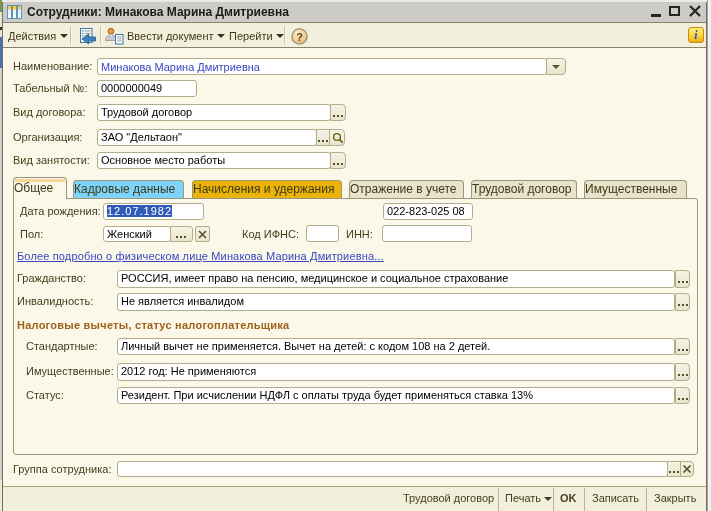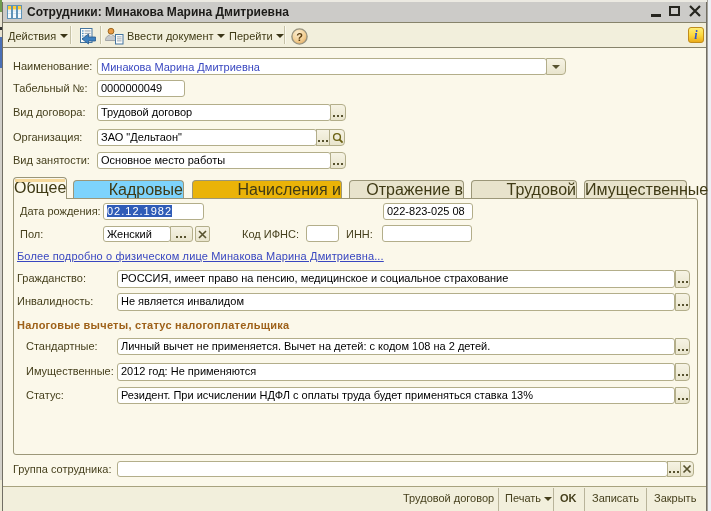--- a/index.html
+++ b/index.html
@@ -8,21 +8,21 @@
 .lb{position:absolute;font-size:11px;color:#453f1c;white-space:nowrap;line-height:17px}
 .fld{position:absolute;background:#fff;border:1px solid #b3ae8a;border-radius:3px;
   font-size:11px;color:#000;line-height:15px;padding:0 0 0 3px;white-space:nowrap;overflow:hidden;box-sizing:border-box}
 .btn3{position:absolute;background:linear-gradient(#f6f3e4,#e9e5cd);border:1px solid #b3ae8a;
   border-radius:0 4px 4px 0;box-sizing:border-box}
 .dots{position:absolute;width:2px;height:2px;background:#57522e;box-shadow:4px 0 #57522e,8px 0 #57522e}
 .sep{position:absolute;width:1px;background:#c6c2a6;border-right:1px solid #faf8ee}
 .tb{position:absolute;font-size:11px;color:#3f3a15;white-space:nowrap}
 .tri{position:absolute;width:0;height:0;border-left:4px solid transparent;border-right:4px solid transparent;border-top:4px solid #3a3517}
 .tab{position:absolute;border:1px solid #9b9678;border-bottom:none;border-radius:4px 4px 0 0;
-  font-size:16px;color:#3f3a15;text-align:right;box-sizing:border-box}
+  font-size:12px;color:#3f3a15;text-align:left;box-sizing:border-box}
 .ftx{position:absolute;font-size:11px;color:#453f1c;white-space:nowrap;top:492px}
 .fsep{position:absolute;width:1px;background:#b9b49a;top:488px;height:23px}
 </style></head>
 <body>
 <div id="stage">
 
   <div class="abs" style="left:0;top:0;width:2px;height:511px;background:#d2d0ca"></div>
   <div class="abs" style="left:0;top:0;width:2px;height:12px;background:#6f9c4e"></div>
   <div class="abs" style="left:0;top:12px;width:2px;height:25px;background:#e8e4d2"></div>
   <div class="abs" style="left:0;top:27px;width:2px;height:3px;background:#333"></div>
@@ -112,21 +112,21 @@
     <rect x="0.5" y="0.5" width="15" height="15" rx="2.5" fill="url(#ig)" stroke="#c08c1c"></rect>
     <text x="8" y="12" font-family="Liberation Serif" font-size="12" font-weight="bold" font-style="italic" fill="#2b51cf" text-anchor="middle">i</text>
   </svg>
 
   <div class="lb" style="left:13px;top:58px">Наименование:</div>
   <div class="fld" style="left:97px;top:58px;width:450px;height:17px;color:#3947c0;line-height:16px">Минакова Марина Дмитриевна</div>
   <div class="btn3" style="left:546px;top:58px;width:20px;height:17px"></div>
   <div class="tri" style="left:552px;top:65px;border-top-color:#57522e"></div>
 
   <div class="lb" style="left:13px;top:80px">Табельный №:</div>
-  <div class="fld" style="left:97px;top:80px;width:88px;height:17px">0000000049</div>
+  <div class="fld" style="left:97px;top:80px;width:100px;height:17px">0000000049</div>
 
   <div class="lb" style="left:13px;top:104px">Вид договора:</div>
   <div class="fld" style="left:97px;top:104px;width:234px;height:17px">Трудовой договор</div>
   <div class="btn3" style="left:330px;top:104px;width:16px;height:17px"></div>
   <div class="dots" style="left:333px;top:115px"></div>
 
   <div class="lb" style="left:13px;top:129px">Организация:</div>
   <div class="fld" style="left:97px;top:129px;width:220px;height:17px">ЗАО "Дельтаон"</div>
   <div class="btn3" style="left:316px;top:129px;width:14px;height:17px;border-radius:0"></div>
   <div class="dots" style="left:318px;top:140px"></div>
@@ -146,21 +146,21 @@
   <div class="tab" style="left:349px;top:180px;width:115px;height:18px;background:#e8e3cc;line-height:17px">Отражение в учете</div>
   <div class="tab" style="left:471px;top:180px;width:106px;height:18px;background:#e8e3cc;line-height:17px">Трудовой договор</div>
   <div class="tab" style="left:584px;top:180px;width:103px;height:18px;background:#e8e3cc;line-height:17px">Имущественные</div>
 
   <div class="abs" style="left:13px;top:198px;width:685px;height:257px;background:#fbf8ea;border:1px solid #9c9779;border-radius:0 3px 3px 3px;box-sizing:border-box"></div>
   <div class="tab" style="left:13px;top:177px;width:54px;height:22px;background:#fbf8ea;line-height:20px;z-index:2">Общее</div>
   <div class="abs" style="left:14px;top:197px;width:52px;height:2px;background:#fbf8ea;z-index:3"></div>
   <div class="abs" style="left:15px;top:179px;width:50px;height:3px;background:#f6d99c;z-index:3"></div>
 
   <div class="lb" style="left:20px;top:203px">Дата рождения:</div>
-  <div class="fld" style="left:103px;top:203px;width:101px;height:17px"><span style="background:#2f5bb7;color:#fff;letter-spacing:1px">02.12.1982</span></div>
+  <div class="fld" style="left:103px;top:203px;width:101px;height:17px"><span style="background:#2f5bb7;color:#fff;letter-spacing:1px">12.07.1982</span></div>
   <div class="fld" style="left:383px;top:203px;width:90px;height:17px">022-823-025 08</div>
 
   <div class="lb" style="left:20px;top:226px">Пол:</div>
   <div class="fld" style="left:103px;top:226px;width:68px;height:16px">Женский</div>
   <div class="btn3" style="left:170px;top:226px;width:23px;height:16px;border-radius:0 3px 3px 0"></div>
   <div class="dots" style="left:176px;top:236px"></div>
   <div class="abs" style="left:195px;top:226px;width:15px;height:16px;background:linear-gradient(#f6f3e4,#e9e5cd);border:1px solid #b3ae8a;border-radius:2px;box-sizing:border-box"></div>
   <svg class="abs" style="left:198px;top:230px" width="9" height="9" viewBox="0 0 9 9">
     <path d="M1 1 L8 8 M8 1 L1 8" stroke="#57522e" stroke-width="1.6"></path>
   </svg>

